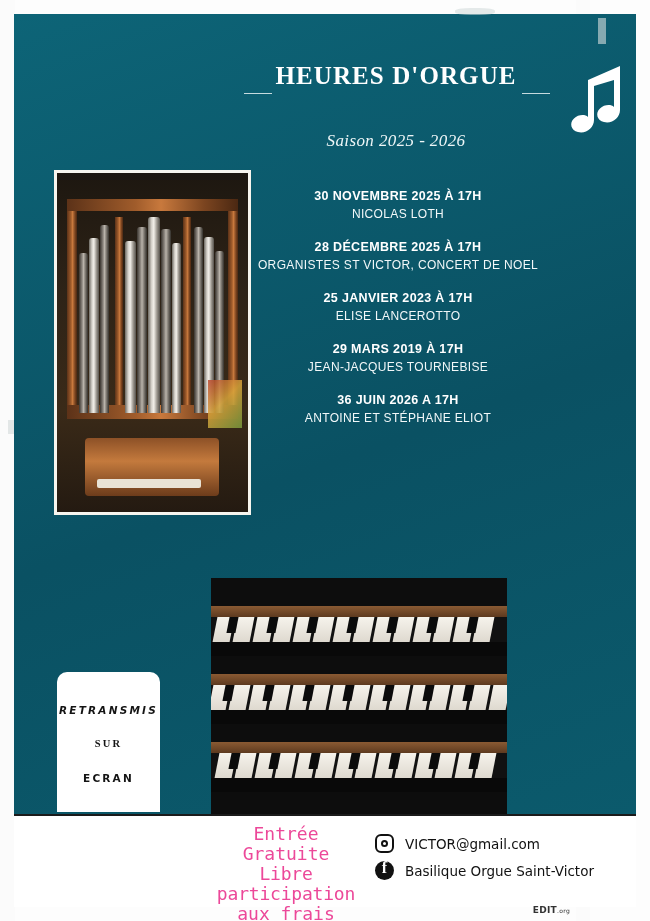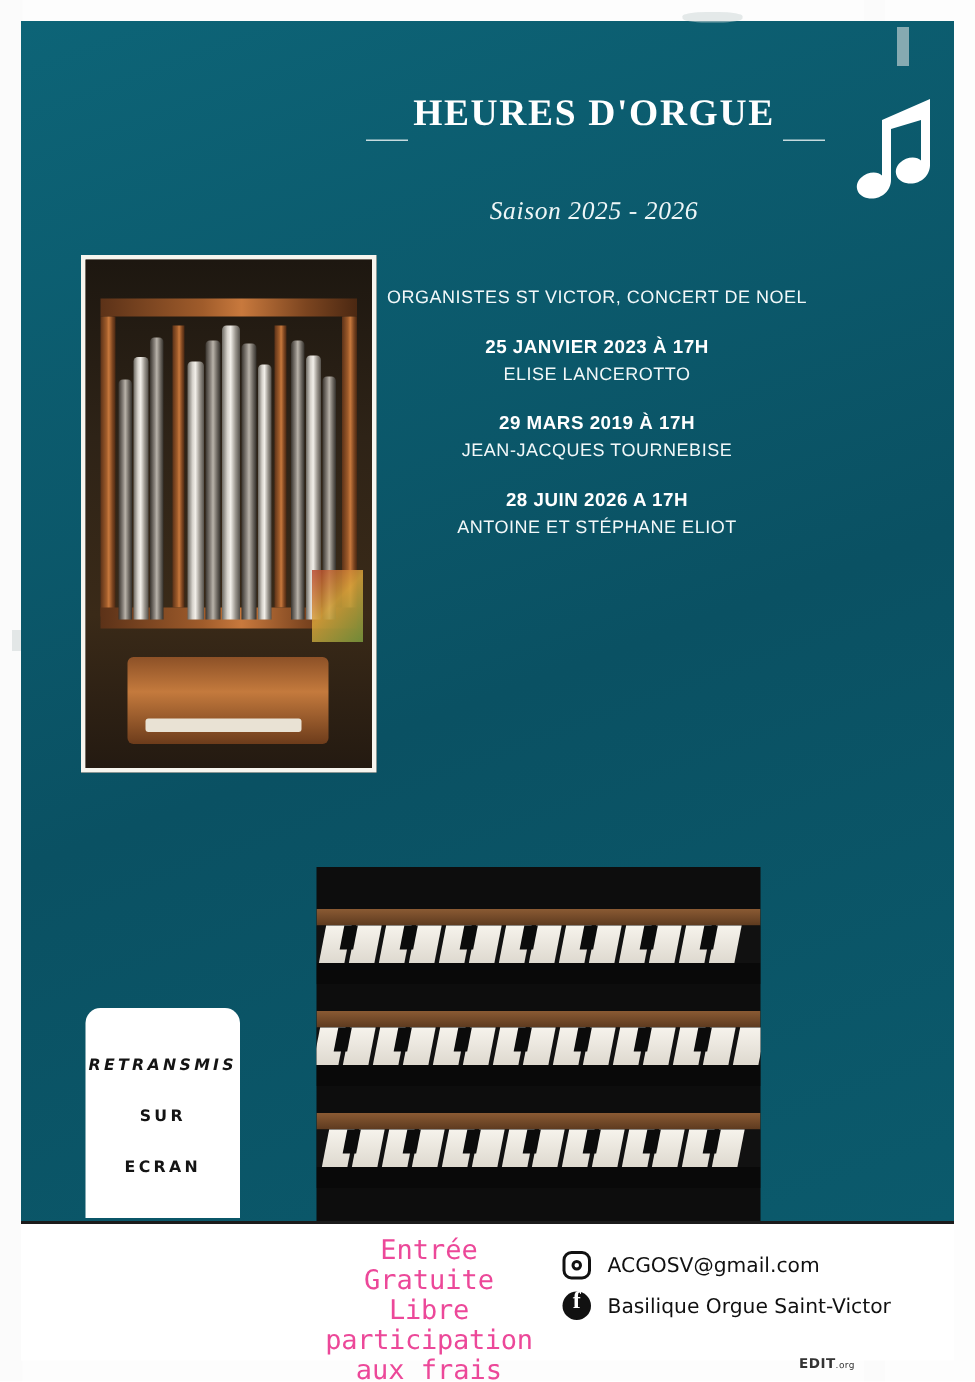--- a/index.html
+++ b/index.html
@@ -304,21 +304,21 @@
     position: absolute;
     width: 103px;
     text-align: center;
     color: #141414;
     font-size: 10.5px;
     font-weight: bold;
     letter-spacing: 2.2px;
     font-family: "DejaVu Sans", sans-serif;
   }
   .retrans-l1 { top: 32px; font-style: italic; }
-  .retrans-l2 { top: 66px; }
+  .retrans-l2 { top: 66px; font-family: Liberation Serif, serif; }
   .retrans-l3 { top: 100px; }
 
   
   .addr {
     position: absolute;
     left: 31px;
     top: 828px;
     color: #111111;
     font-size: 14.5px;
     font-weight: bold;
@@ -428,32 +428,37 @@
   <div class="note-icon">
     <svg viewBox="0 0 64 74" width="64" height="74" aria-hidden="true">
       <path d="M54 4 L54 48 C54 56 46 62 38 60 C31 58.5 29 51 34 46.5 C38 42.5 45 42 48 45 L48 18 L28 24 L28 58 C28 66 20 72 12 70 C5 68.5 3 61 8 56.5 C12 52.5 19 52 22 55 L22 18 L54 4 Z" fill="#ffffff"></path>
     </svg>
   </div>
 
   <div class="season">Saison 2025 - 2026</div>
 
   <div class="concerts">
     <div class="concert">
+      <div class="date">30 NOVEMBRE 2025 À 17H</div>
+      <div class="performer">NICOLAS LOTH</div>
+    </div>
+    <div class="concert">
+      <div class="date">28 DÉCEMBRE 2025 À 17H</div>
       <div class="performer">ORGANISTES ST VICTOR, CONCERT DE NOEL</div>
     </div>
     <div class="concert">
       <div class="date">25 JANVIER 2023 À 17H</div>
       <div class="performer">ELISE LANCEROTTO</div>
     </div>
     <div class="concert">
       <div class="date">29 MARS 2019 À 17H</div>
       <div class="performer">JEAN-JACQUES TOURNEBISE</div>
     </div>
     <div class="concert">
-      <div class="date">28 JUIN 2026 A 17H</div>
+      <div class="date">36 JUIN 2026 A 17H</div>
       <div class="performer">ANTOINE ET STÉPHANE ELIOT</div>
     </div>
   </div>
 
   <div class="photo-pipes">
     <div class="pipes-bg"></div>
 
     <div class="casing" style="left:10px; top:26px; width:171px; height:12px;"></div>
     <div class="casing" style="left:10px; top:38px; width:10px; height:200px;"></div>
     <div class="casing" style="left:171px; top:38px; width:10px; height:200px;"></div>
@@ -577,21 +582,21 @@
 
   <div class="free">
     <div>Entrée Gratuite</div>
     <div class="l2">Libre participation</div>
     <div>aux frais</div>
   </div>
 
   <div class="social">
     <div class="social-row">
       <div class="ig-icon"></div>
-      <div class="txt">ACGOSV@gmail.com</div>
+      <div class="txt">VICTOR@gmail.com</div>
     </div>
     <div class="social-row">
       <div class="fb-icon"></div>
       <div class="txt">Basilique Orgue Saint-Victor</div>
     </div>
   </div>
 
   <div class="edit-mark">
     <span>EDIT</span><span class="small">.org</span>
   </div>

